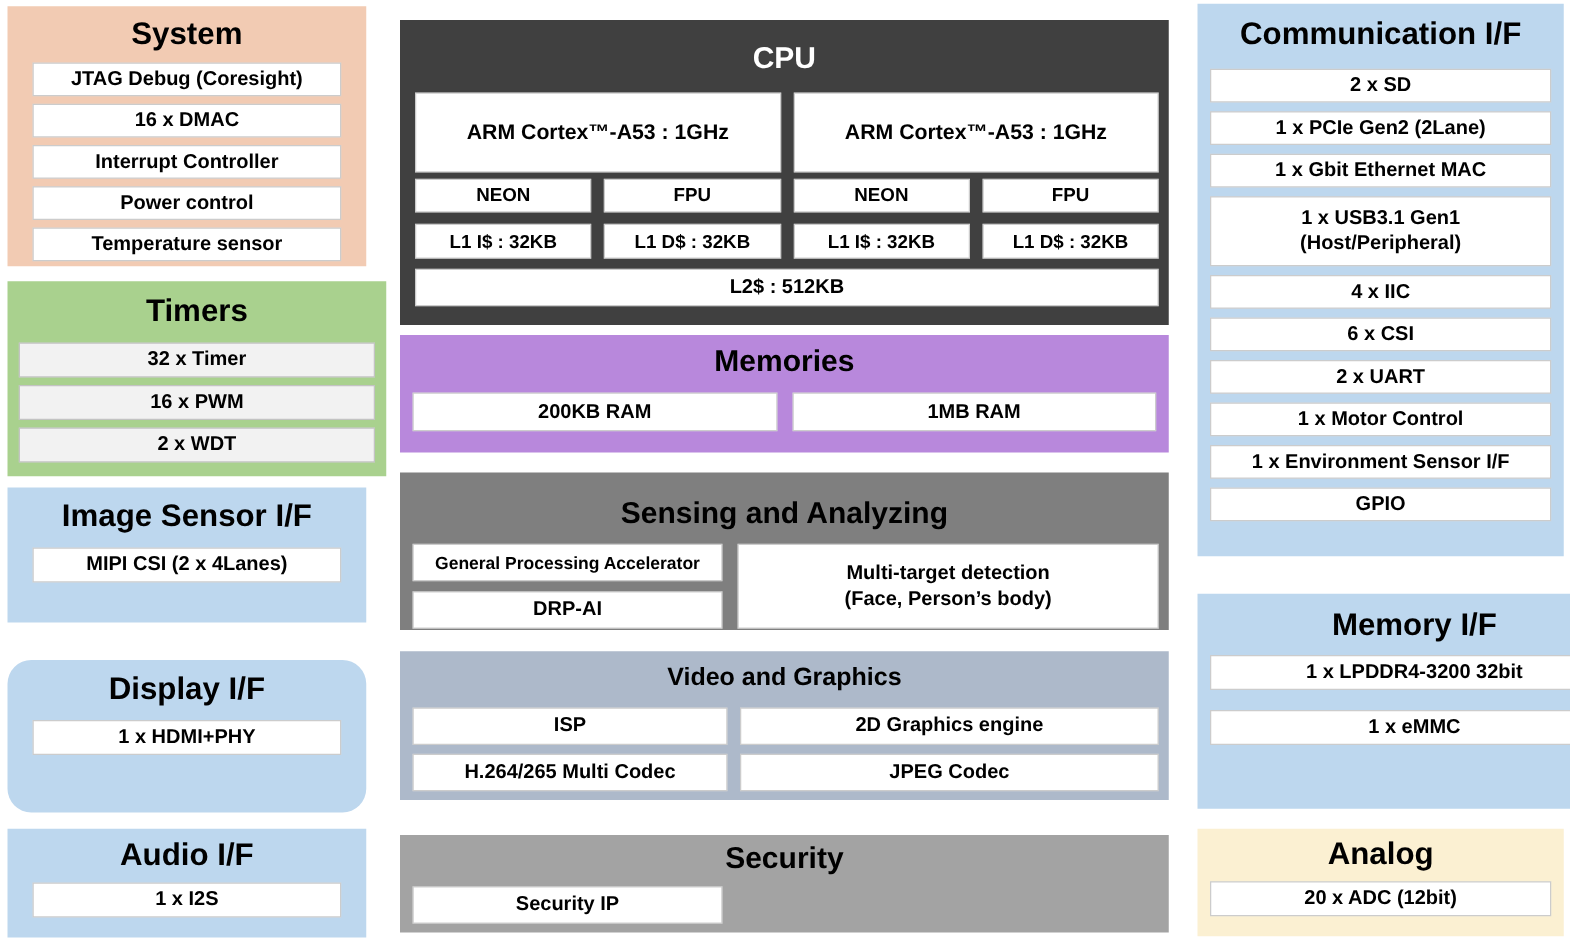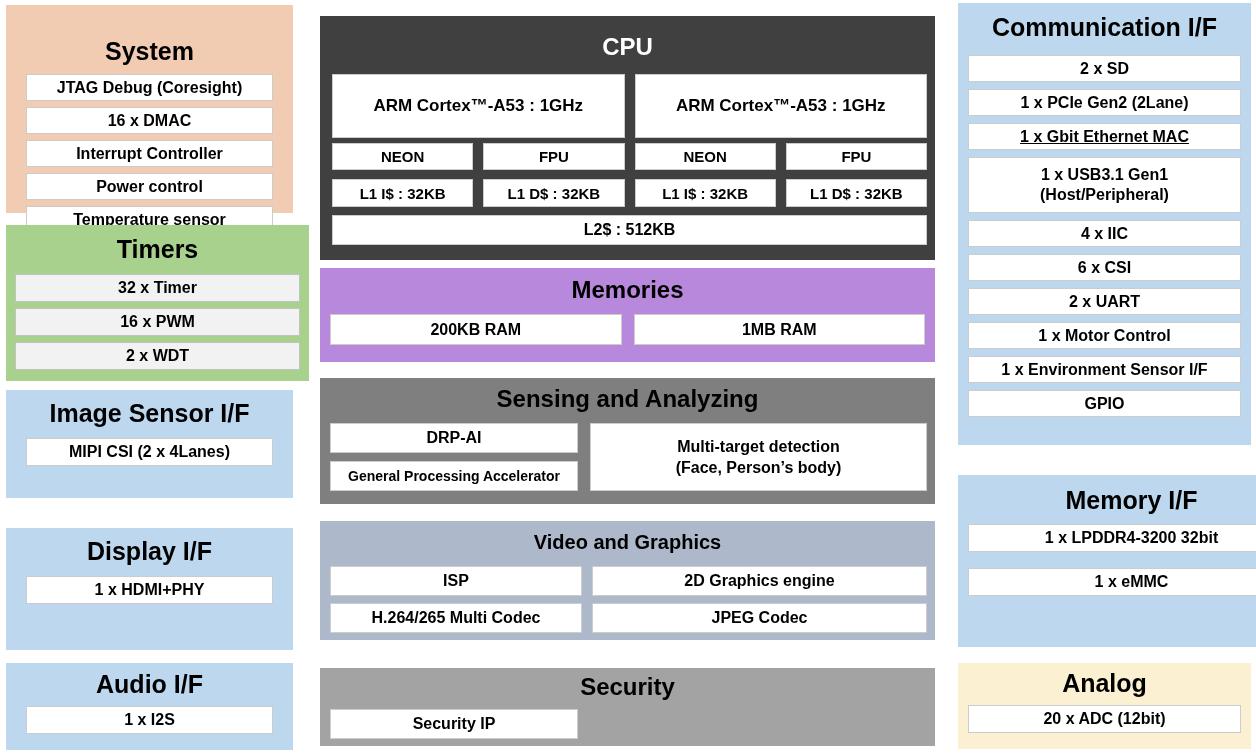--- a/index.html
+++ b/index.html
@@ -35,21 +35,21 @@
   
   .c-analog   { background:#FBF0D2; }
   .hgroup { display:flex; }
 </style>
 </head>
 <body>
 
 <div id="canvas">
 
   <div class="block c-system" style="left:6px; top:5px; width:287px; height:208px;">
-    <div class="block-title" style="padding-top:7px;margin-top:24px;">System</div>
+    <div class="block-title" style="padding-top:7px;">System</div>
     <div class="rows" style="margin:8px 20px 0; gap:6px;">
       <div class="row" style="height:27px;">JTAG Debug (Coresight)</div>
       <div class="row" style="height:27px;">16 x DMAC</div>
       <div class="row" style="height:27px;">Interrupt Controller</div>
       <div class="row" style="height:27px;">Power control</div>
       <div class="row" style="height:27px;">Temperature sensor</div>
     </div>
   </div>
 
   <div class="block c-timers" style="left:6px; top:225px; width:303px; height:156px;">
@@ -61,21 +61,21 @@
     </div>
   </div>
 
   <div class="block c-blue" style="left:6px; top:390px; width:287px; height:108px;">
     <div class="block-title" style="padding-top:8px;">Image Sensor I/F</div>
     <div class="rows" style="margin:10px 20px 0;">
       <div class="row" style="height:28px;">MIPI CSI (2 x 4Lanes)</div>
     </div>
   </div>
 
-  <div class="block c-blue" style="left:6px; top:528px; width:287px; height:122px;">
+  <div class="block c-blue" style="left:6px; top:528px; width:287px; height:122px;border-radius:19px;">
     <div class="block-title" style="padding-top:8px;">Display I/F</div>
     <div class="rows" style="margin:10px 20px 0;">
       <div class="row" style="height:28px;">1 x HDMI+PHY</div>
     </div>
   </div>
 
   <div class="block c-blue" style="left:6px; top:663px; width:287px; height:87px;">
     <div class="block-title" style="padding-top:6px;">Audio I/F</div>
     <div class="rows" style="margin:7px 20px 0;">
       <div class="row" style="height:28px;">1 x I2S</div>
@@ -107,25 +107,25 @@
 
   <div class="block c-mem" style="left:320px; top:268px; width:615px; height:94px;">
     <div class="block-title" style="padding-top:7px; font-size:24px;">Memories</div>
     <div class="hgroup" style="margin:9px 10px 0; gap:12px;">
       <div class="row" style="flex:1; height:31px;">200KB RAM</div>
       <div class="row" style="flex:1; height:31px;">1MB RAM</div>
     </div>
   </div>
 
   <div class="block c-sense" style="left:320px; top:378px; width:615px; height:126px;">
-    <div class="block-title" style="padding-top:6px; font-size:24px;">Sensing and Analyzing</div>
+    <div class="block-title" style="padding-top:18px; font-size:24px;">Sensing and Analyzing</div>
     <div class="hgroup" style="margin:9px 8px 0 10px; gap:12px;">
       <div class="rows" style="width:248px; gap:8px;">
+        <div class="row" style="height:30px; font-size:14px;">General Processing Accelerator</div>
         <div class="row" style="height:30px;">DRP-AI</div>
-        <div class="row" style="height:30px; font-size:14px;">General Processing Accelerator</div>
       </div>
       <div class="row two-line" style="flex:1; height:68px; line-height:21px;">
         <span>Multi-target detection</span>
         <span>(Face, Person’s body)</span>
       </div>
     </div>
   </div>
 
   <div class="block c-video" style="left:320px; top:521px; width:615px; height:119px;">
     <div class="block-title" style="padding-top:6px; font-size:20px;">Video and Graphics</div>
@@ -142,21 +142,21 @@
     <div class="rows" style="margin:7px 0 0 10px; width:248px;">
       <div class="row" style="height:30px;">Security IP</div>
     </div>
   </div>
 
   <div class="block c-blue" style="left:958px; top:3px; width:293px; height:442px;">
     <div class="block-title" style="padding-top:9px;">Communication I/F</div>
     <div class="rows" style="margin:13px 10px 0; gap:7px;">
       <div class="row" style="height:27px;">2 x SD</div>
       <div class="row" style="height:27px;">1 x PCIe Gen2 (2Lane)</div>
-      <div class="row" style="height:27px;text-decoration:underline;">1 x Gbit Ethernet MAC</div>
+      <div class="row" style="height:27px;">1 x Gbit Ethernet MAC</div>
       <div class="row two-line" style="height:56px;">
         <span>1 x USB3.1 Gen1</span>
         <span>(Host/Peripheral)</span>
       </div>
       <div class="row" style="height:27px;">4 x IIC</div>
       <div class="row" style="height:27px;">6 x CSI</div>
       <div class="row" style="height:27px;">2 x UART</div>
       <div class="row" style="height:27px;">1 x Motor Control</div>
       <div class="row" style="height:27px;">1 x Environment Sensor I/F</div>
       <div class="row" style="height:27px;">GPIO</div>

